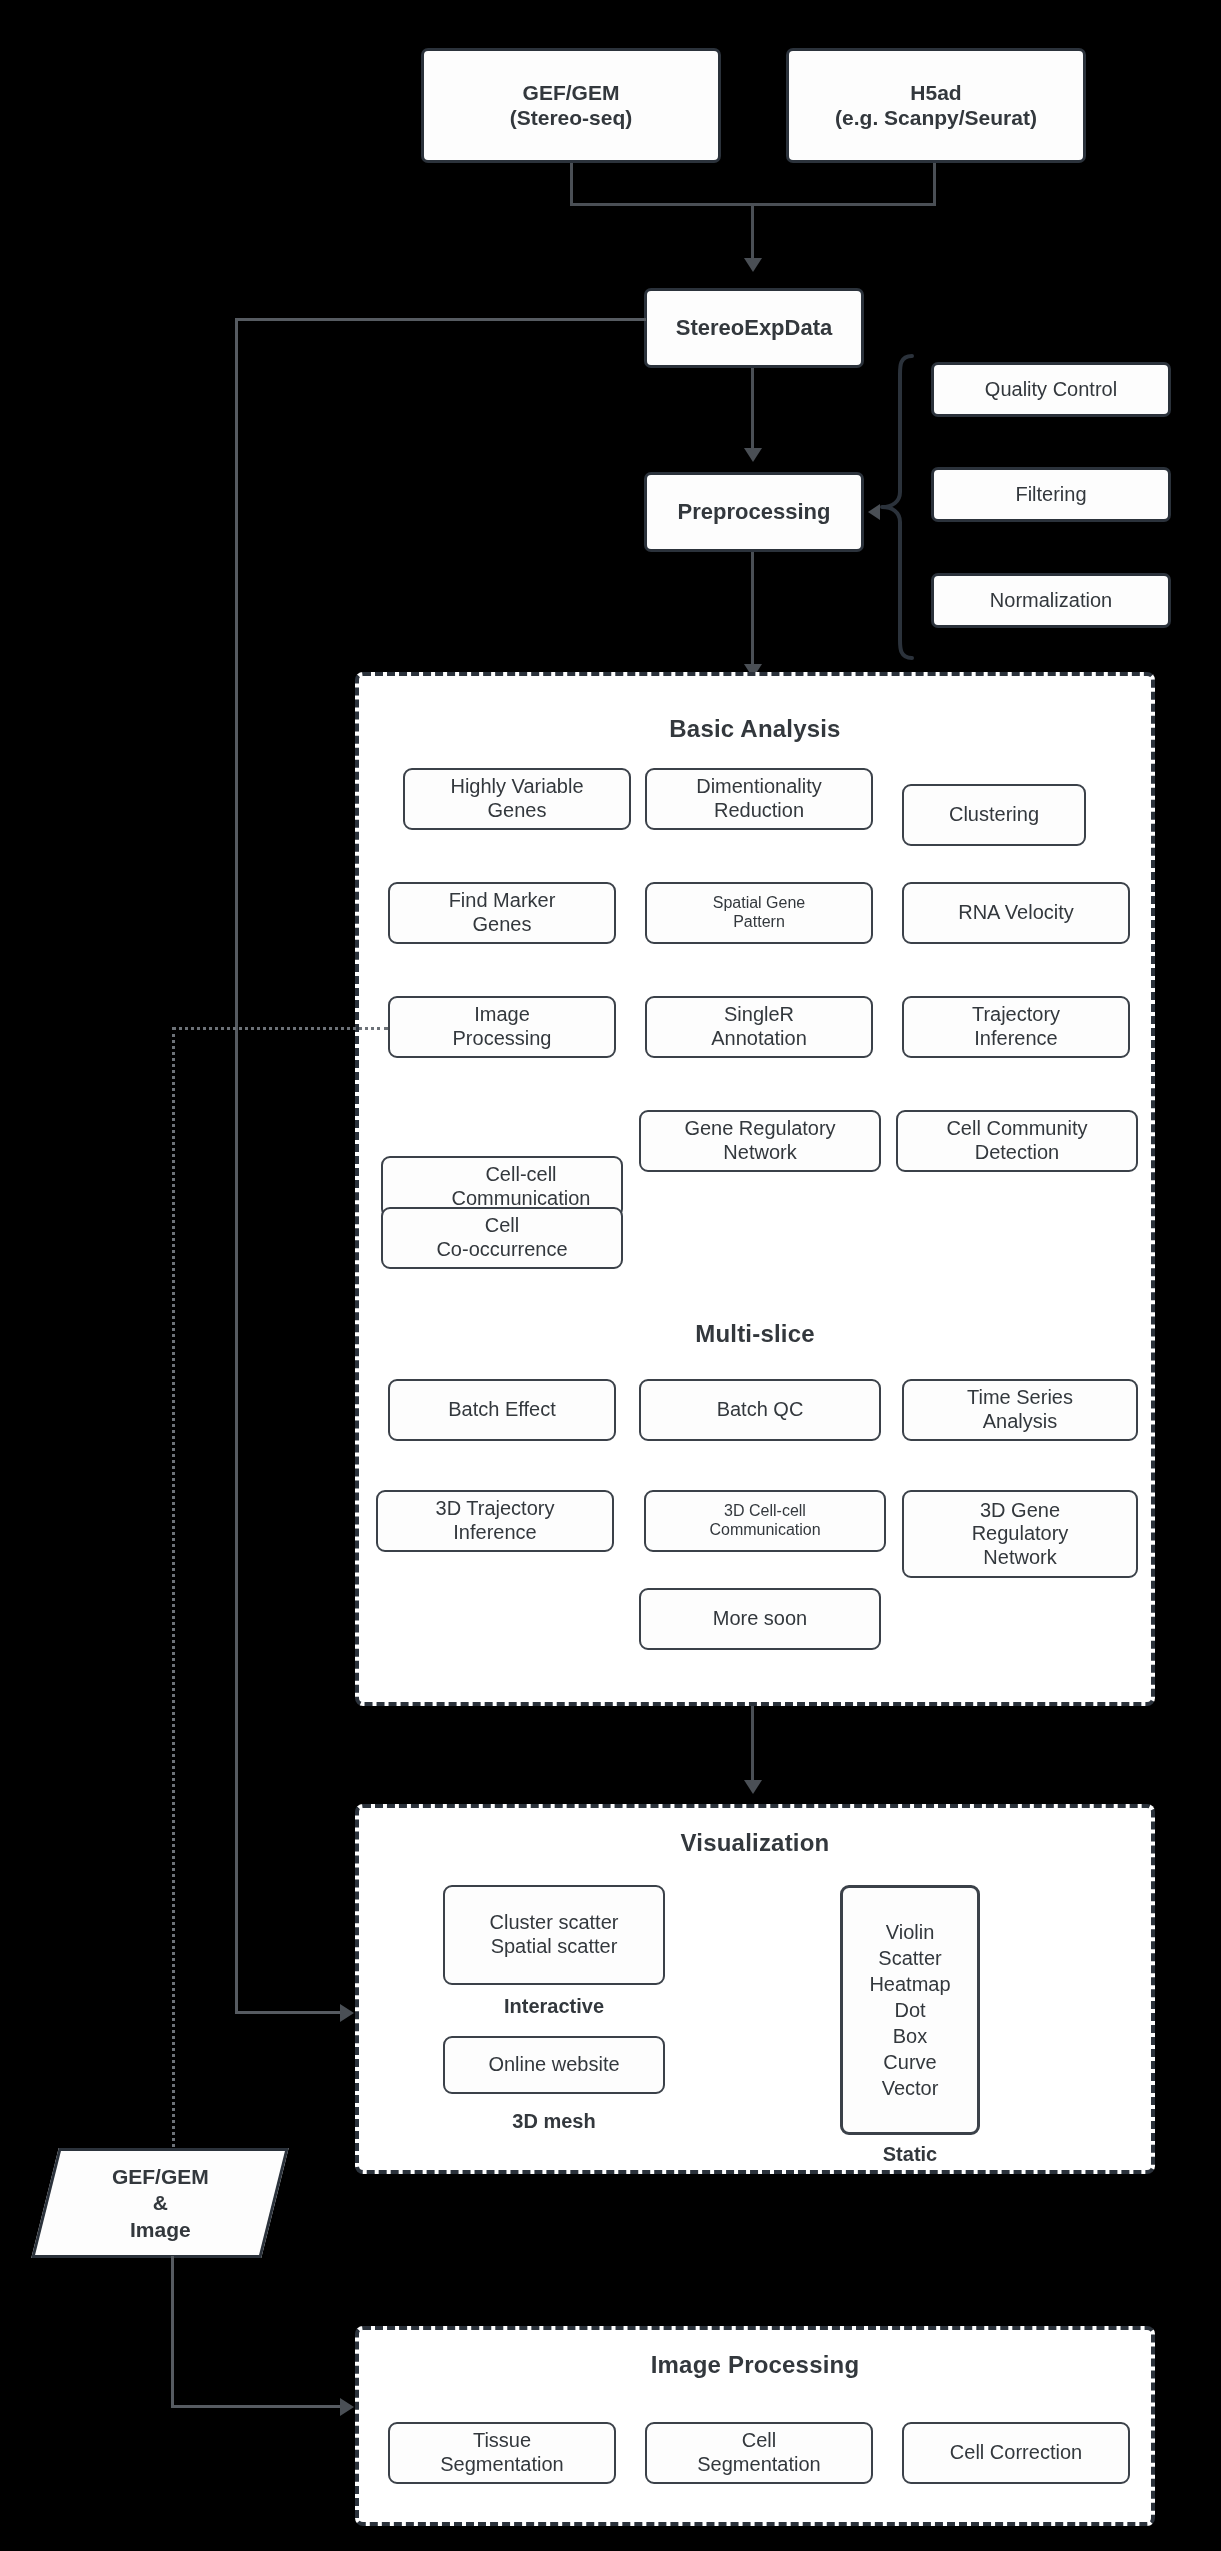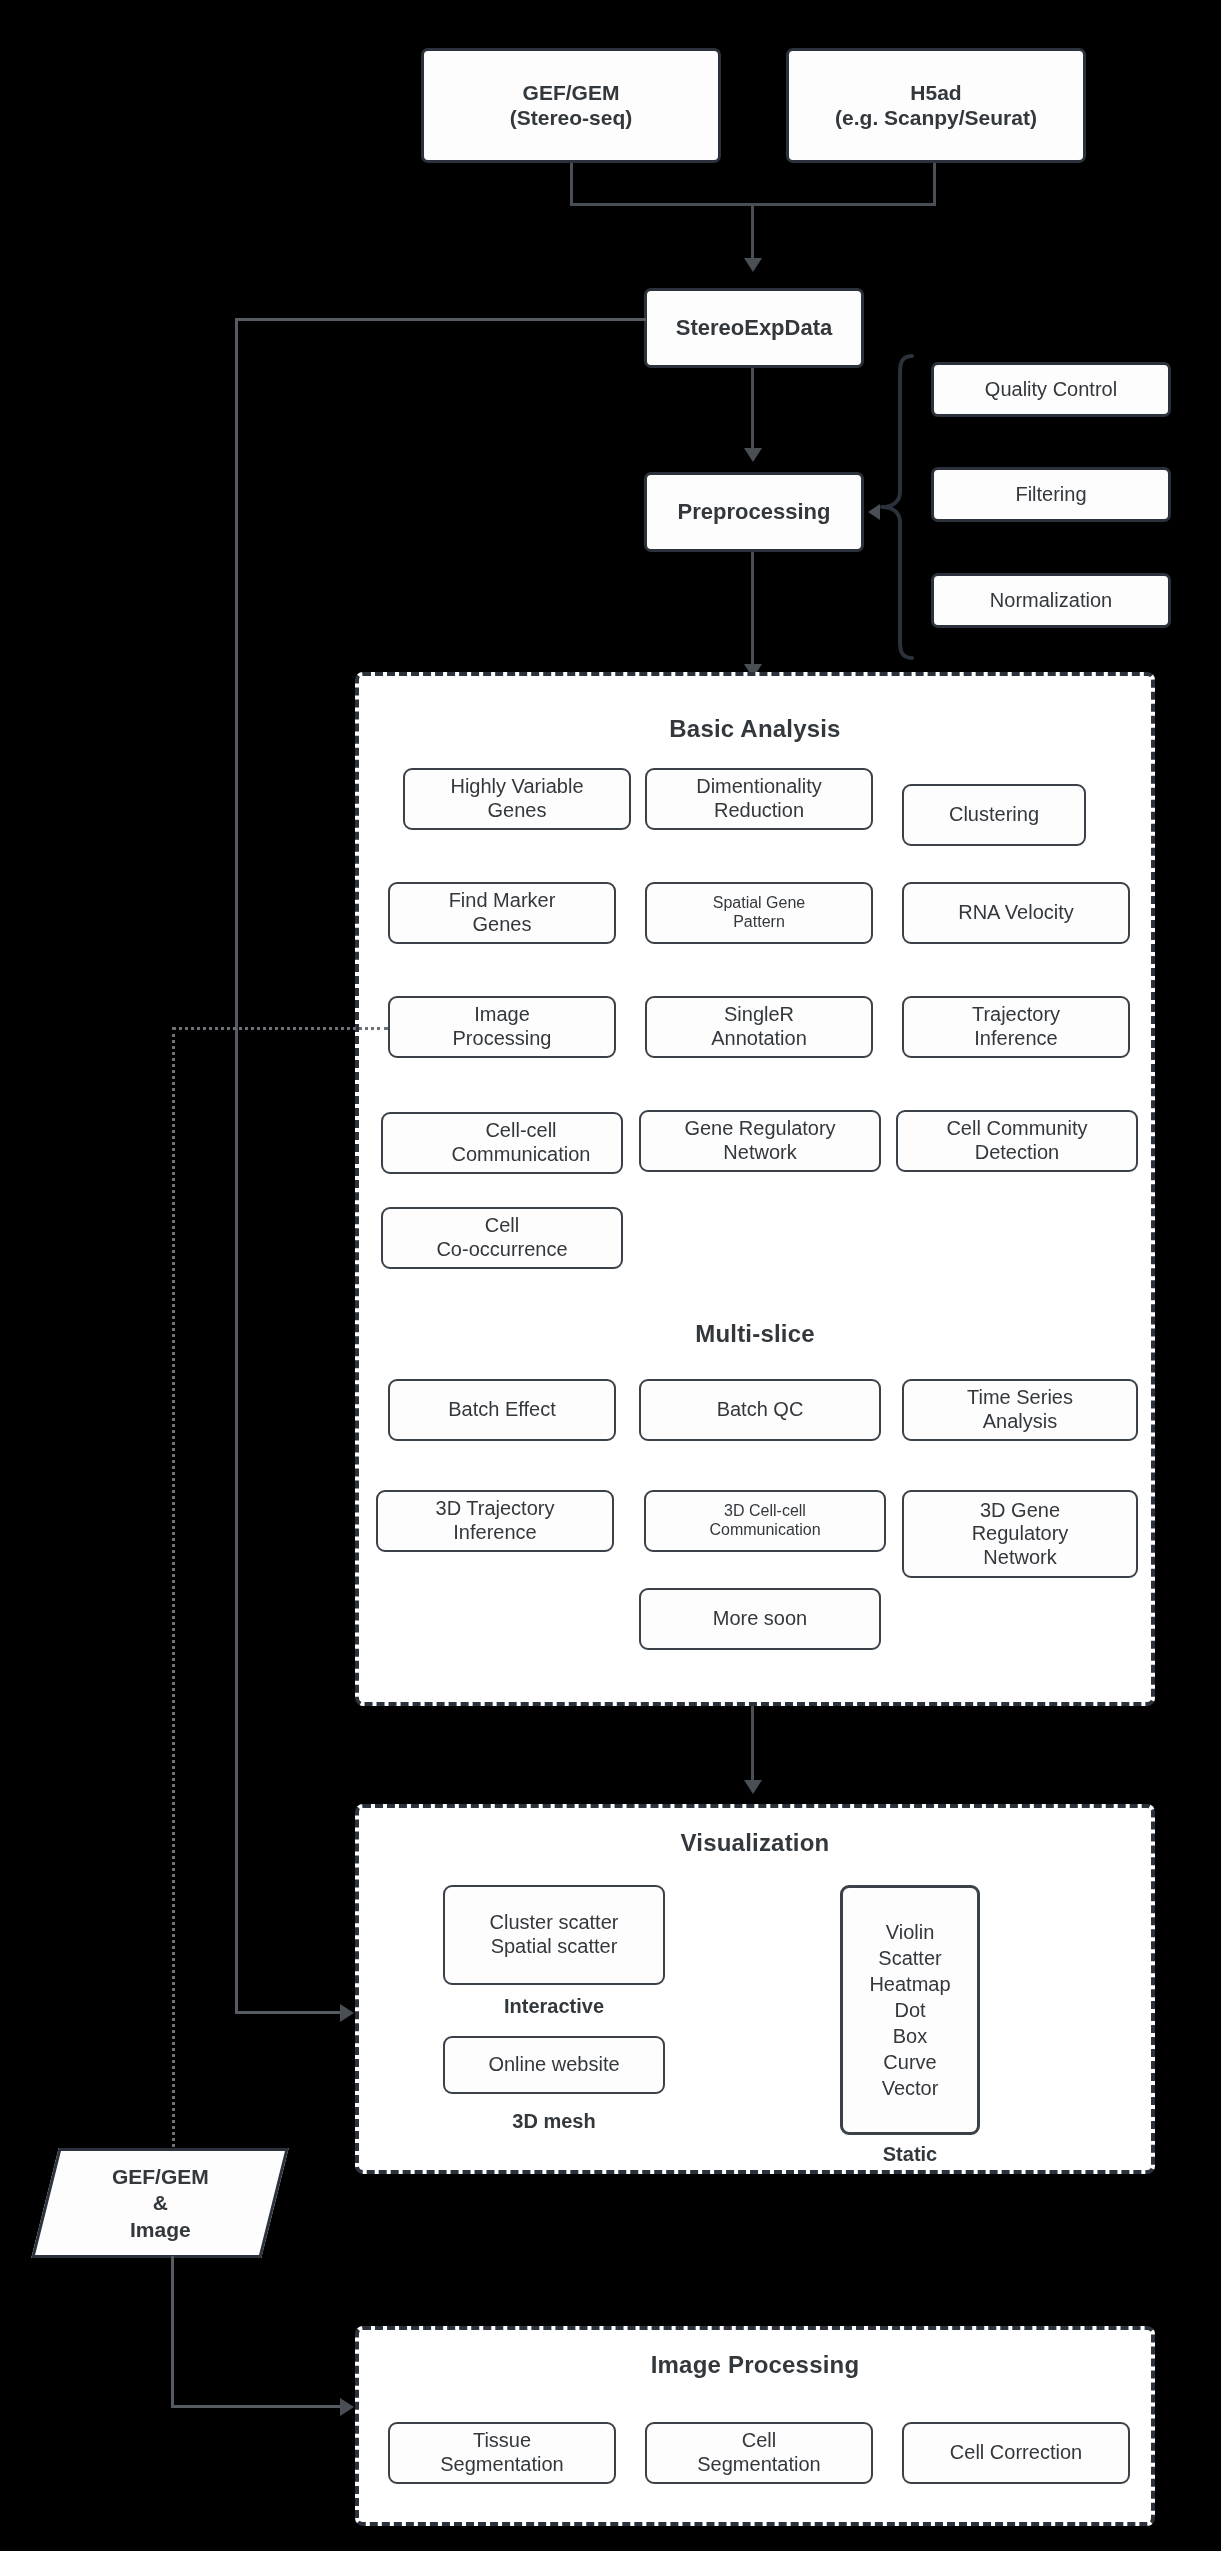--- a/index.html
+++ b/index.html
@@ -181,21 +181,21 @@
       <div>Annotation</div>
     </div>
   </div>
   <div class="node thin" style="left:902px;top:996px;width:228px;height:62px;font-size:20px;">
     <div>
       <div>Trajectory</div>
       <div>Inference</div>
     </div>
   </div>
 
-  <div class="node thin" style="left:381px;top:1112px;width:242px;height:62px;font-size:20px;padding-left:38px;">
+  <div class="node thin" style="left:381px;top:1156px;width:242px;height:62px;font-size:20px;padding-left:38px;">
     <div>
       <div>Cell-cell</div>
       <div>Communication</div>
     </div>
   </div>
   <div class="node thin" style="left:639px;top:1110px;width:242px;height:62px;font-size:20px;">
     <div>
       <div>Gene Regulatory</div>
       <div>Network</div>
     </div>

